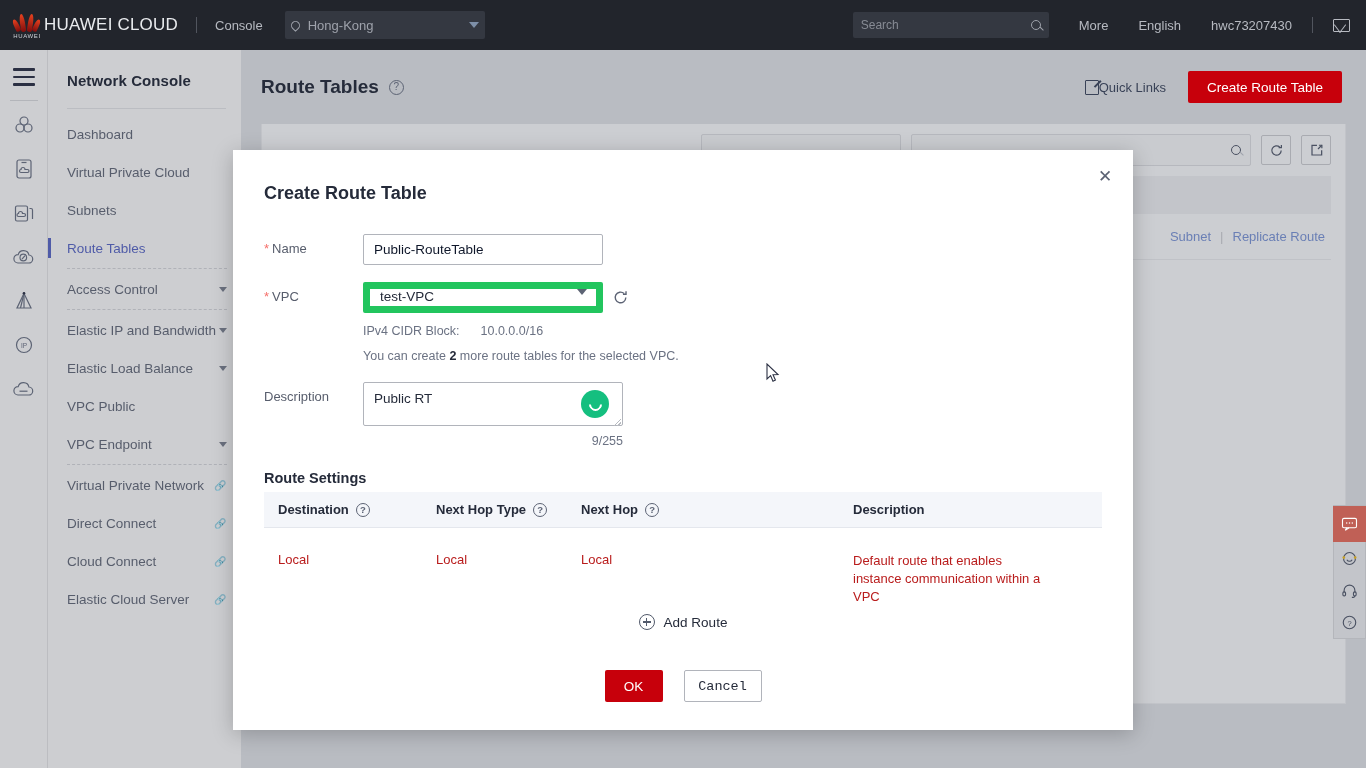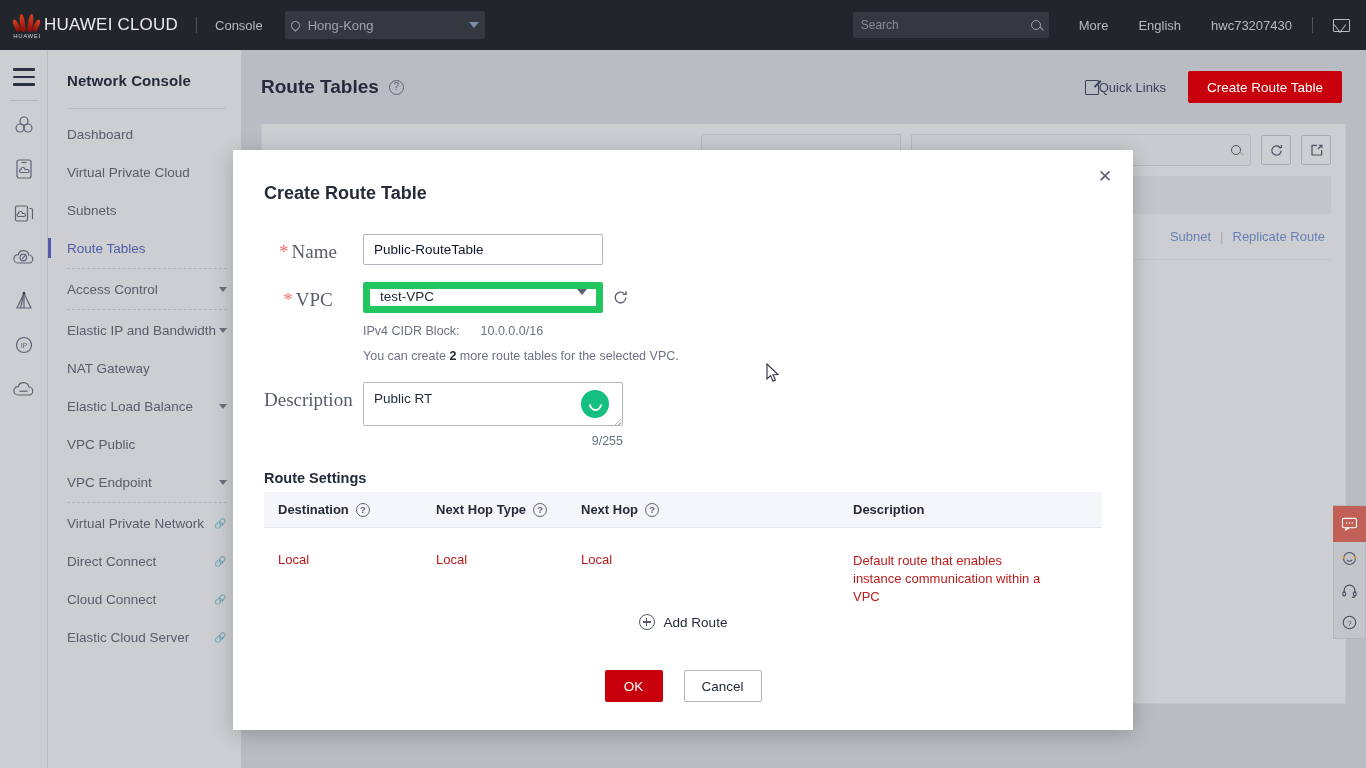--- a/index.html
+++ b/index.html
@@ -147,22 +147,22 @@
   .modal-close {
     position: absolute; right: 19px; top: 17px; width: 18px; height: 18px;
     color: #5c6374; font-size: 17px; display: flex; align-items: center;
     justify-content: center; cursor: pointer; line-height: 1;
   }
   .modal-title { position: absolute; left: 31px; top: 33px; font-size: 18px; color: #252b3a; font-weight: 600; }
 
   .form { position: absolute; left: 31px; top: 84px; width: 840px; }
   .frow { display: flex; align-items: flex-start; margin-bottom: 0; }
   .flabel {
-    width: 99px; text-align: center; font-size: 19px; color: #575d6c;
-    padding-top: 7px; padding-right: 11px; white-space: nowrap; font-family: Liberation Serif, serif;
+    width: 99px; text-align: left; font-size: 13px; color: #575d6c;
+    padding-top: 7px; padding-right: 11px; white-space: nowrap;
   }
   .req { color: #f66f6a; margin-right: 3px; }
   .fctrl { flex: 1; }
   .inp {
     width: 240px; height: 31px; border: 1px solid #b1b4bb; border-radius: 2px;
     padding: 0 10px; font-size: 13.5px; color: #0f172a; background: #fff;
     font-family: "Liberation Sans", sans-serif;
   }
   .selwrap { display: flex; align-items: center; gap: 9px; }
   .sel {
@@ -216,21 +216,21 @@
     position: relative; }
   .plus-circ::before, .plus-circ::after { content:""; position:absolute; background:#525a6b; }
   .plus-circ::before { left: 3px; top: 6.3px; width: 8px; height: 1.3px; }
   .plus-circ::after { top: 3px; left: 6.3px; height: 8px; width: 1.3px; }
 
   .modal-actions { position: absolute; left: 0; top: 520px; width: 900px;
     display: flex; justify-content: center; gap: 21px; }
   .btn-ok { background: #c7000b; color: #fff; border: none; width: 58px; height: 32px;
     font-size: 13.5px; border-radius: 2px; cursor: pointer; font-family: "Liberation Sans", sans-serif; }
   .btn-cancel { background: #fff; color: #252b3a; border: 1px solid #b1b4bb; width: 78px; height: 32px;
-    font-size: 13.5px; border-radius: 2px; cursor: pointer; font-family: Liberation Sans, sans-serif; }
+    font-size: 13.5px; border-radius: 2px; cursor: pointer; font-family: Liberation Mono, monospace; }
 
   
   .cursor { position: absolute; left: 766px; top: 363px; width: 14px; height: 20px; pointer-events: none; }
 </style>
 </head>
 <body>
 
 <div class="app">
 
   <div class="topbar">
@@ -342,23 +342,20 @@
         </div>
         <div class="nav-dash"></div>
         <div class="nav-item">
           <span>Access Control</span>
           <span class="caret"></span>
         </div>
         <div class="nav-dash"></div>
         <div class="nav-item">
           <span>Elastic IP and Bandwidth</span>
           <span class="caret"></span>
-        </div>
-        <div class="nav-item">
-          <span>NAT Gateway</span>
         </div>
         <div class="nav-item">
           <span>Elastic Load Balance</span>
           <span class="caret"></span>
         </div>
         <div class="nav-item">
           <span>VPC Public</span>
         </div>
         <div class="nav-item">
           <span>VPC Endpoint</span>

